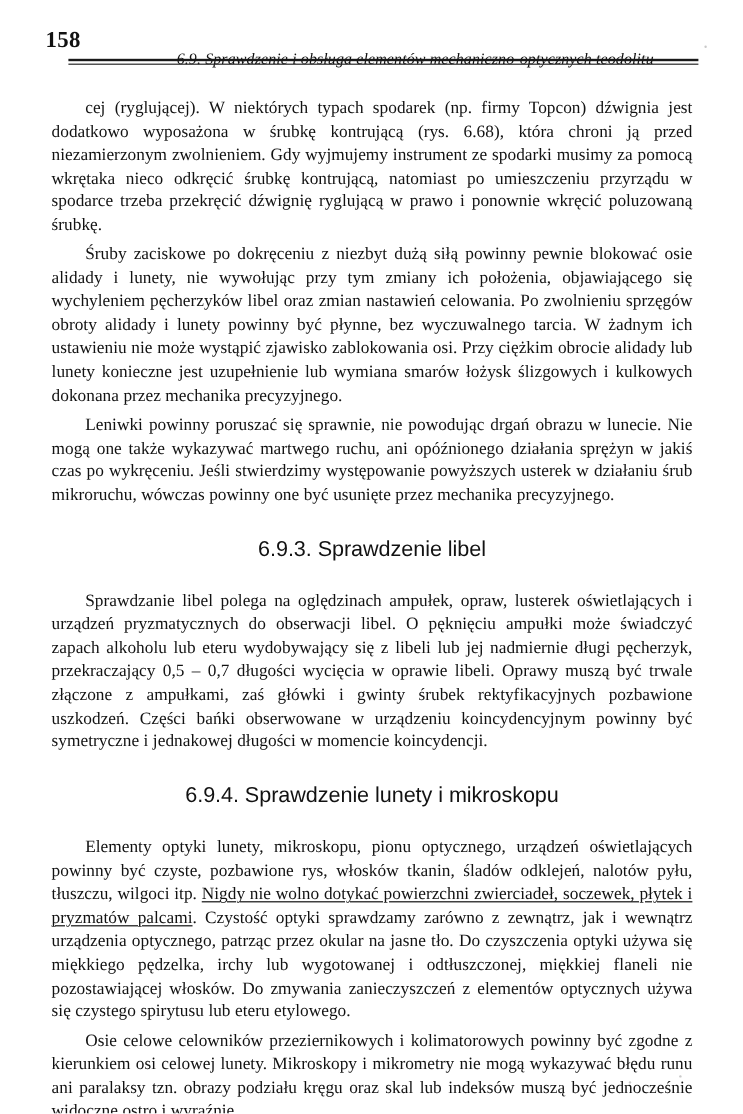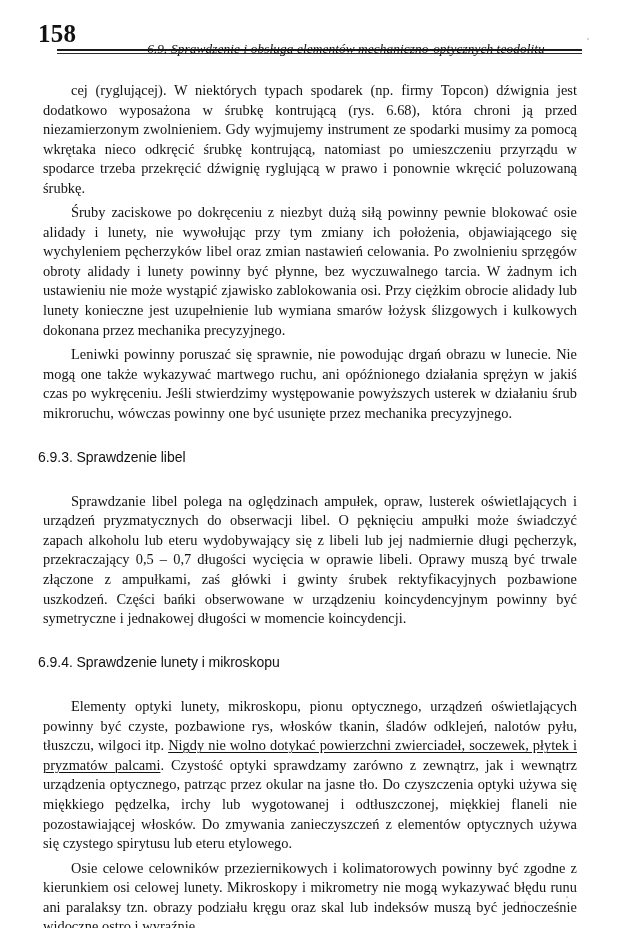--- a/index.html
+++ b/index.html
@@ -22,21 +22,21 @@
     position: absolute;
     left: 38px;
     top: 22px;
     width: 544px;
     height: 30px;
   }
   .folio {
     position: absolute;
     left: 0;
     top: 0;
-    font-size: 25px;
+    font-size: 19px;
     font-weight: bold;
     letter-spacing: 0.2px;
     line-height: 24px;
   }
   .head-title {
     position: absolute;
     left: 72px;
     top: 17px;
     width: 472px;
     text-align: center;
@@ -79,24 +79,24 @@
     letter-spacing: 0.02px;
     word-spacing: 0.1px;
     -webkit-hyphens: none;
     hyphens: none;
   }
   p.body + p.body { margin-top: 0; }
 
   h3.section {
     margin: 0;
     font-family: "Liberation Sans", "DejaVu Sans", sans-serif;
-    font-size: 14px;
+    font-size: 18px;
     font-weight: normal;
     line-height: 19.55px;
-    text-align: left;
+    text-align: center;
     letter-spacing: -0.05px;
   }
 
   .gap-head-before { height: 19.5px; }
   .gap-head-after  { height: 19.5px; }
 
   .underline-run {
     text-decoration: underline;
     text-underline-offset: 2px;
     text-decoration-thickness: from-font;

